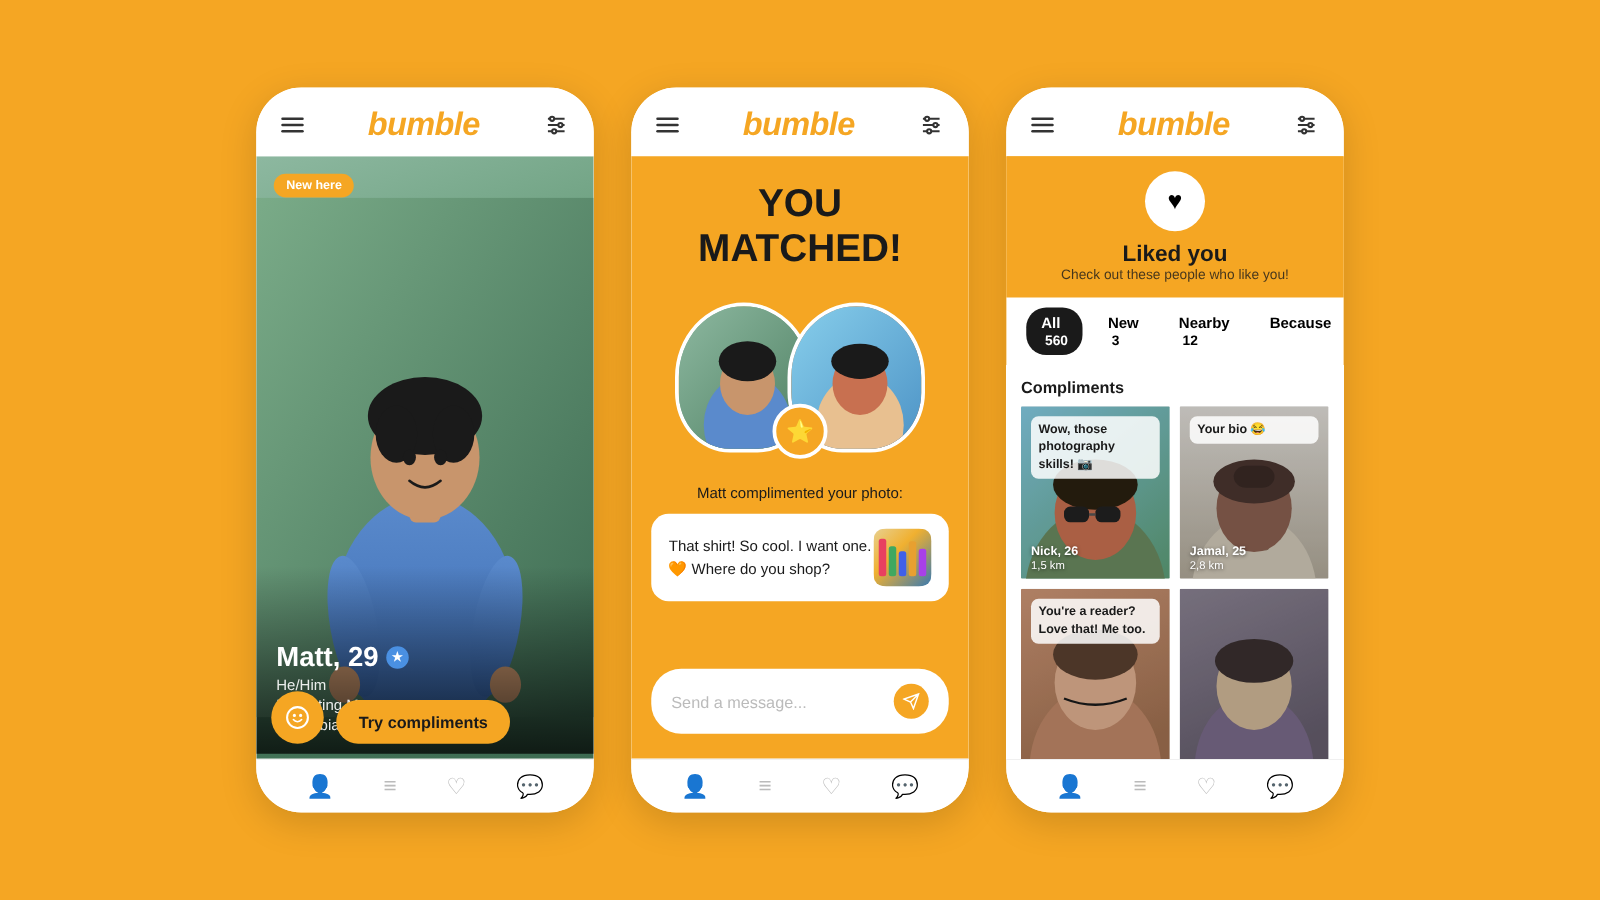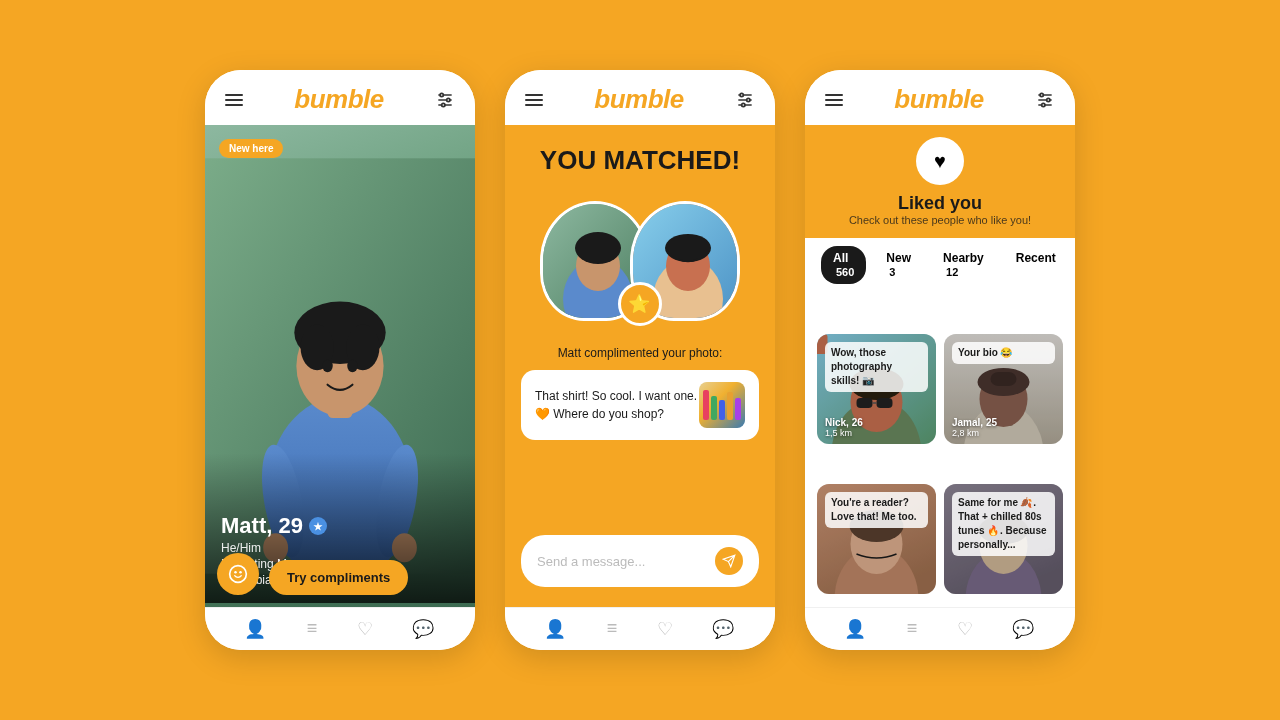--- a/index.html
+++ b/index.html
@@ -162,21 +162,21 @@
     
     .phone2-content {
       flex: 1;
       background: #F5A623;
       display: flex;
       flex-direction: column;
       align-items: center;
       padding: 20px 16px;
     }
     .matched-title {
-      font-size: 26px;
+      font-size: 31px;
       font-weight: 900;
       color: #1a1a1a;
       text-align: center;
       margin-bottom: 20px;
     }
     .match-photos {
       display: flex;
       align-items: center;
       justify-content: center;
       margin-bottom: 20px;
@@ -340,26 +340,25 @@
       font-weight: 700;
       color: #1a1a1a;
       margin-bottom: 8px;
     }
     .cards-grid {
       display: grid;
       grid-template-columns: 1fr 1fr;
       gap: 8px;
     }
     .liked-card {
-      border-radius: 12px;
+      border-radius: 1px;
       overflow: hidden;
       position: relative;
-      height: 110px;
+      height: 138px;
       background: #f0f0f0;
-      margin-top: 32px;
     }
     .liked-card .card-bg {
       width: 100%;
       height: 100%;
       position: absolute;
       top: 0; left: 0;
     }
     .liked-card .card-overlay {
       position: absolute;
       top: 0; left: 0; right: 0; bottom: 0;
@@ -625,25 +624,26 @@
         </div>
         <div class="filter-tab">
           <span>New</span>
           <span class="count">3</span>
         </div>
         <div class="filter-tab">
           <span>Nearby</span>
           <span class="count">12</span>
         </div>
         <div class="filter-tab">
-          <span>Recent</span>
+          <span>Because</span>
         </div>
       </div>
 
       <div class="compliments-section">
+        <div class="compliments-title">Compliments</div>
         <div class="cards-grid">
 
           <div class="liked-card">
             <svg class="card-bg" viewBox="0 0 130 110" preserveAspectRatio="xMidYMid slice">
               <defs>
                 <linearGradient id="nickbg" x1="0" y1="0" x2="1" y2="1">
                   <stop offset="0%" stop-color="#87CEEB"></stop>
                   <stop offset="100%" stop-color="#5a9a6e"></stop>
                 </linearGradient>
               </defs>
@@ -714,21 +714,20 @@
                   <stop offset="100%" stop-color="#707070"></stop>
                 </linearGradient>
               </defs>
               <rect width="130" height="110" fill="url(#card4bg)"></rect>
               <rect x="0" y="0" width="130" height="110" fill="#5a4a6a" opacity="0.5"></rect>
               <ellipse cx="65" cy="115" rx="38" ry="48" fill="#7a6a8a"></ellipse>
               <ellipse cx="65" cy="62" rx="24" ry="28" fill="#d0b898"></ellipse>
               <ellipse cx="65" cy="46" rx="25" ry="14" fill="#3a3030"></ellipse>
             </svg>
             <div class="card-overlay"></div>
-            <div class="card-comment">Same for me 🍂. That + chilled 80s tunes 🔥. Because personally...</div>
           </div>
 
         </div>
       </div>
     </div>
 
     <div class="phone-nav">
       <span class="nav-icon">👤</span>
       <span class="nav-icon">≡</span>
       <span class="nav-icon">♡</span>

